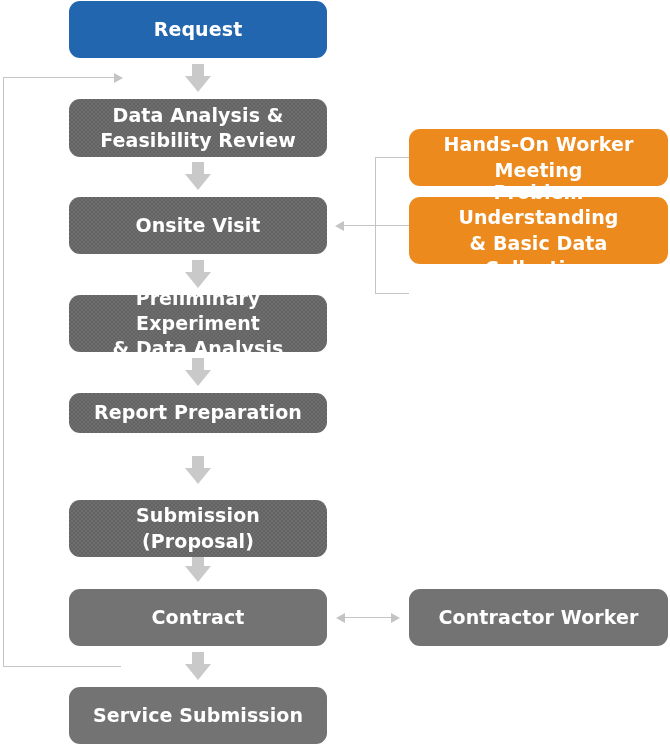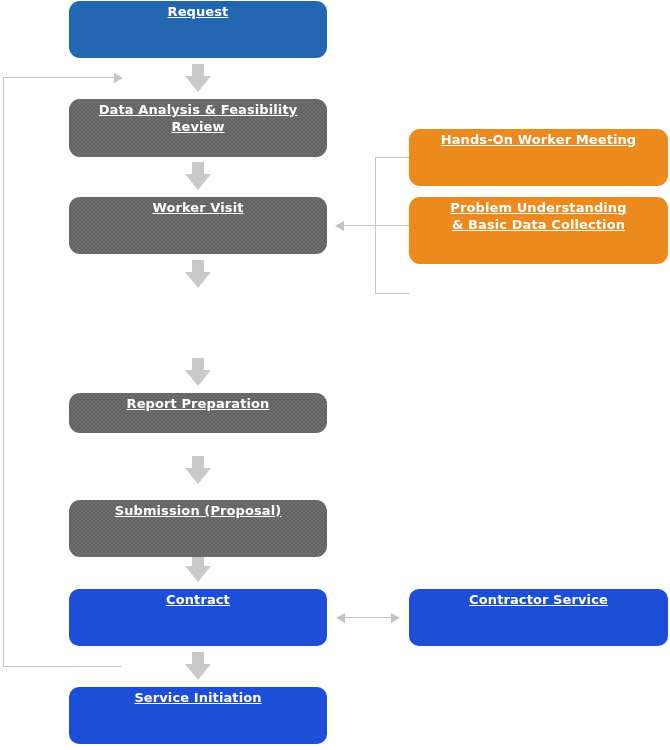--- a/index.html
+++ b/index.html
@@ -22,42 +22,41 @@
     width: 670px;
     height: 750px;
   }
 
   
   .node {
     position: absolute;
     box-sizing: border-box;
     border-radius: 11px;
     display: flex;
-    align-items: flex-start;
+    align-items: center;
     justify-content: center;
     text-align: center;
     color: #ffffff;
-    font-size: 13px;
+    font-size: 19px;
     font-weight: 600;
     line-height: 1.32;
     letter-spacing: 0.1px;
     padding: 2px 8px;
-    text-decoration: underline;
     -webkit-font-smoothing: antialiased;
   }
   .node .lbl { display: block; white-space: pre-line; }
 
   
   .col-main { left: 69px; width: 258px; }
   
   .col-right { left: 409px; width: 259px; }
 
   
   .n-blue-dark { background: #2266b0; }
-  .n-blue { background: #1d4ed8; border-radius: 10px; }
+  .n-blue { background: #737373; }
   .n-orange { background: #ec8a1e; }
   .n-gray {
     background-color: #636363;
     background-image:
       linear-gradient(45deg, rgba(255,255,255,0.07) 25%, transparent 25%, transparent 75%, rgba(255,255,255,0.07) 75%),
       linear-gradient(45deg, rgba(255,255,255,0.07) 25%, transparent 25%, transparent 75%, rgba(255,255,255,0.07) 75%);
     background-size: 4px 4px;
     background-position: 0 0, 2px 2px;
   }
 
@@ -165,47 +164,51 @@
 
   <div class="node col-main n-blue-dark" style="top:1px; height:57px;">
     <span class="lbl">Request</span>
   </div>
 
   <div class="node col-main n-gray" style="top:99px; height:58px;padding-left:8px;">
     <span class="lbl">Data Analysis &amp; Feasibility Review</span>
   </div>
 
   <div class="node col-main n-gray" style="top:197px; height:57px;">
-    <span class="lbl">Worker Visit</span>
-  </div>
-
+    <span class="lbl">Onsite Visit</span>
+  </div>
+
+  <div class="node col-main n-gray" style="top:295px; height:57px;">
+    <span class="lbl">Preliminary Experiment
+&amp; Data Analysis</span>
+  </div>
 
   <div class="node col-main n-gray" style="top:393px; height:40px;">
     <span class="lbl">Report Preparation</span>
   </div>
 
   <div class="node col-main n-gray" style="top:491px; height:57px;margin-top:9px;">
     <span class="lbl">Submission (Proposal)</span>
   </div>
 
   <div class="node col-main n-blue" style="top:589px; height:57px;">
     <span class="lbl">Contract</span>
   </div>
 
   <div class="node col-main n-blue" style="top:687px; height:57px;">
-    <span class="lbl">Service Initiation</span>
+    <span class="lbl">Service Submission</span>
   </div>
 
   <div class="node col-right n-orange" style="top:129px; height:57px;">
     <span class="lbl">Hands-On Worker Meeting</span>
   </div>
 
   <div class="node col-right n-orange" style="top:197px; height:67px;">
     <span class="lbl">Problem Understanding
 &amp; Basic Data Collection</span>
   </div>
 
 
   <div class="node col-right n-blue" style="top:589px; height:57px;">
-    <span class="lbl">Contractor Service</span>
+    <span class="lbl">Contractor Worker</span>
   </div>
 
 </div>
 
 </body></html>

